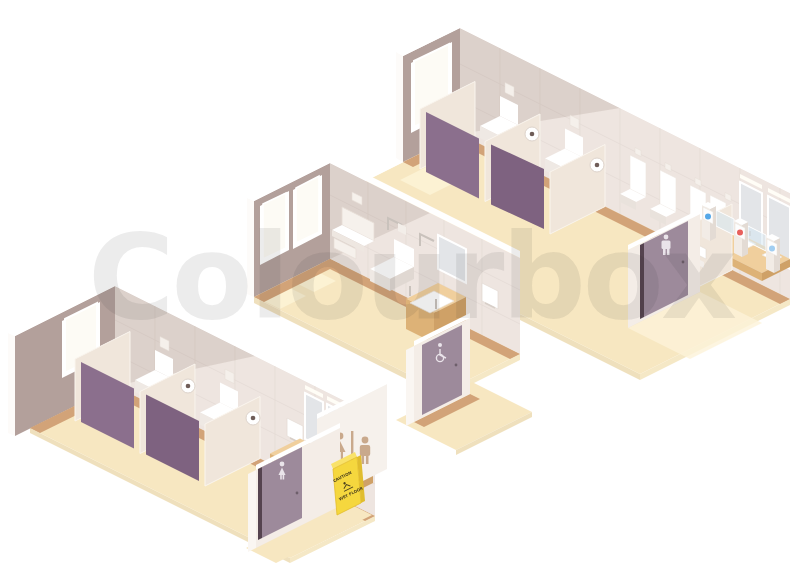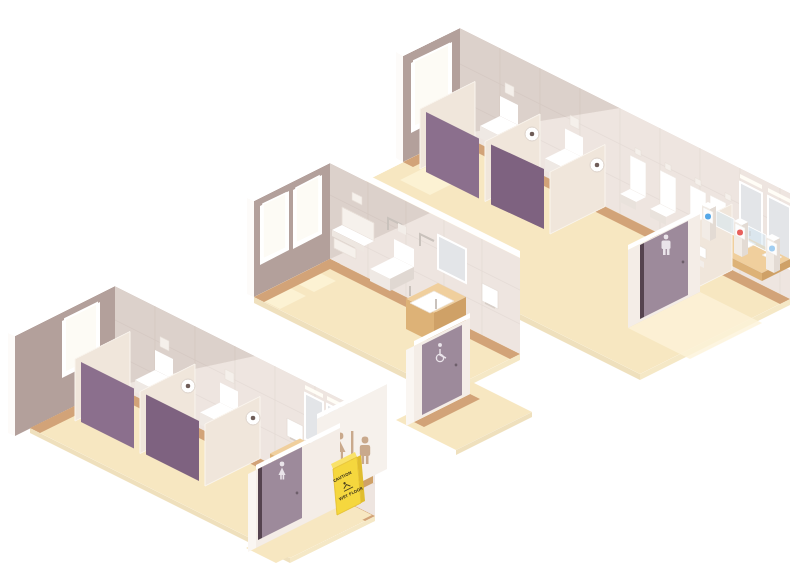--- a/index.html
+++ b/index.html
@@ -392,13 +392,14 @@
           <circle cx="346" cy="482.5" r="1.2" fill="#4a3f1e" stroke="none"></circle>
           <polyline points="343,487 347,484.5 350,487.5"></polyline>
           <line x1="342" y1="489.5" x2="352" y2="489.5"></line>
         </g>
         <text x="347" y="496" font-size="4" font-weight="bold" fill="#4a3f1e" text-anchor="middle">WET FLOOR</text>
       </g>
     </g>
   </g>
 </svg>
 
+<div class="watermark">Colourbox</div>
 </div>
 
 </body></html>

